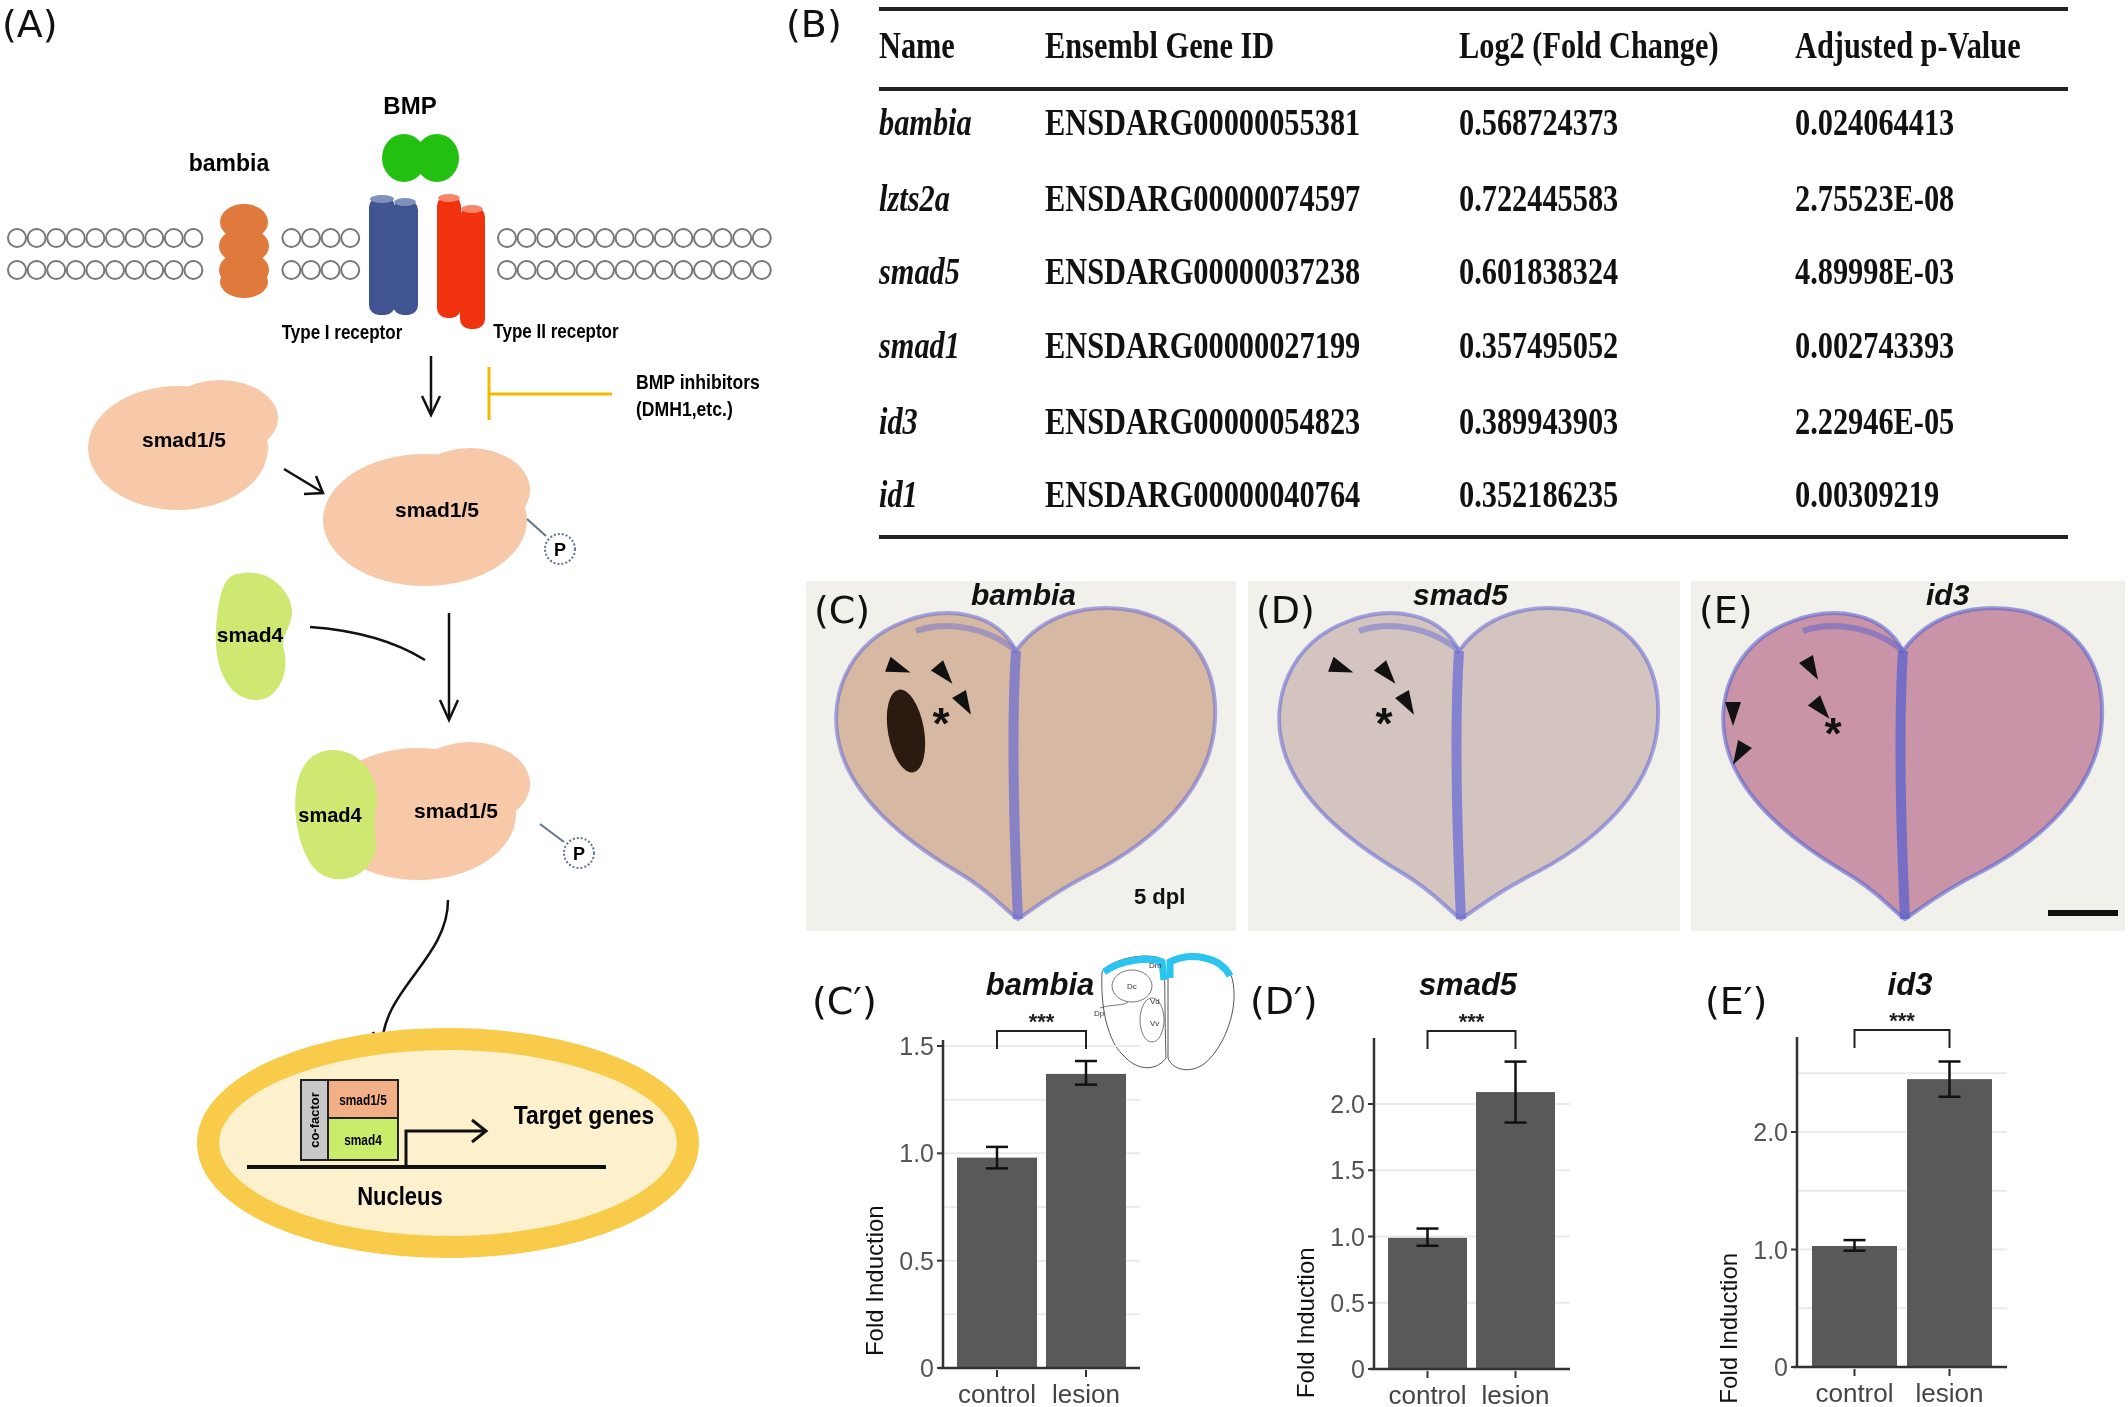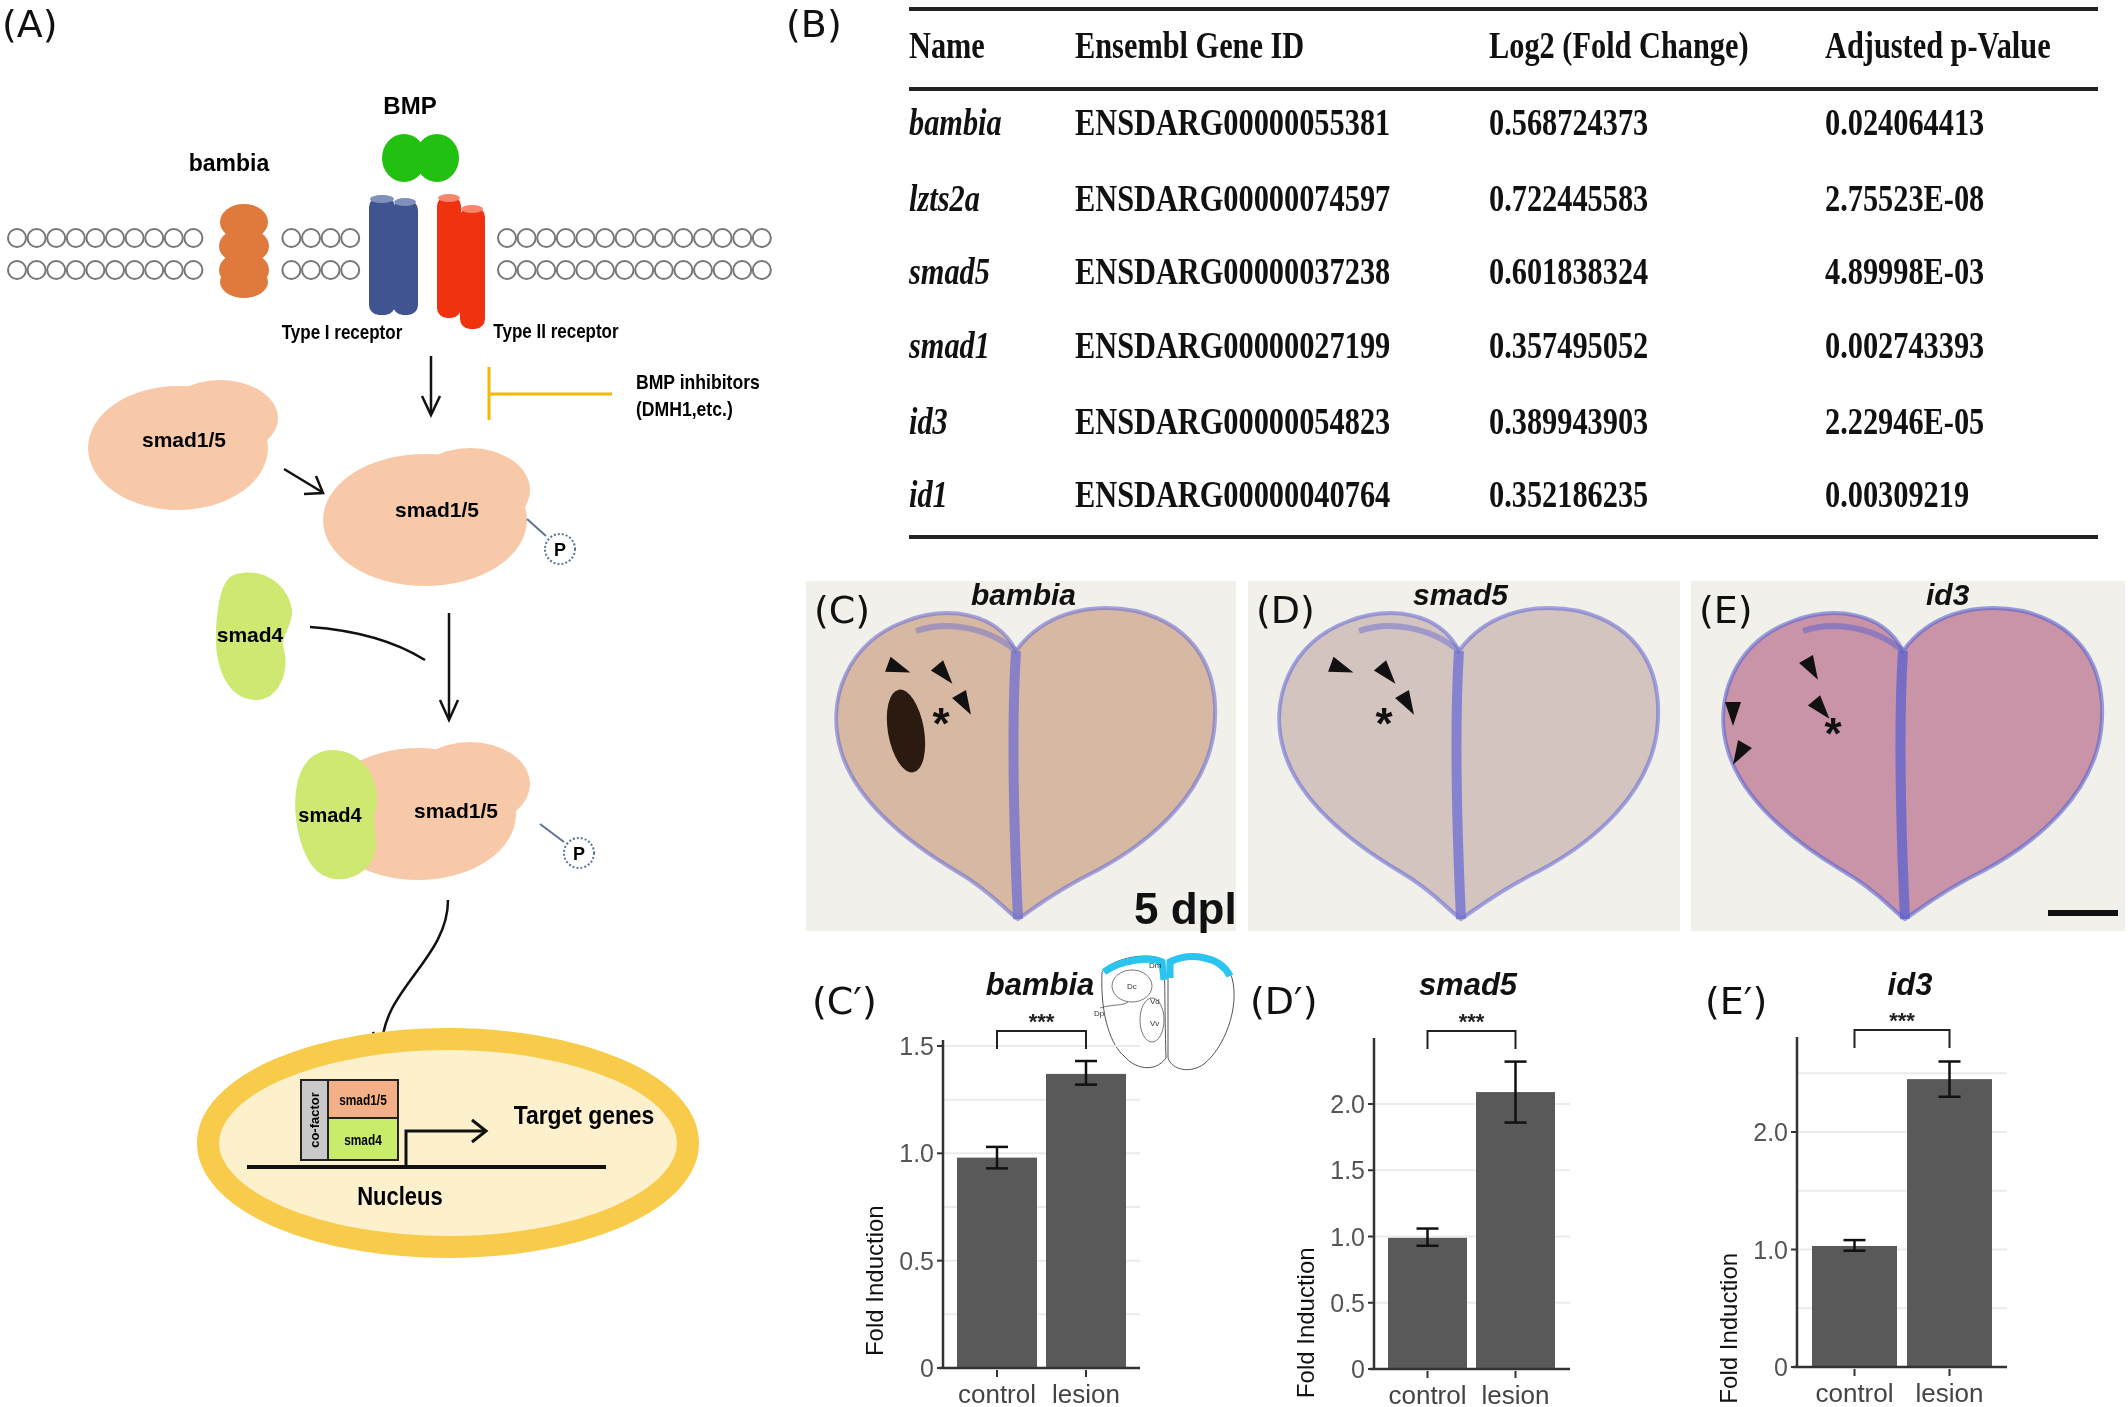--- a/index.html
+++ b/index.html
@@ -1,21 +1,21 @@
 <!DOCTYPE html>
 <html><head>
 <meta charset="utf-8">
 <style>
   html,body{margin:0;padding:0;background:#fff;}
   body{width:2128px;height:1407px;position:relative;overflow:hidden;font-family:"Liberation Sans",sans-serif;color:#111;}
   .abs{position:absolute;}
   .panel-label{position:absolute;font-family:"DejaVu Sans",sans-serif;font-size:38px;font-weight:normal;color:#111;line-height:1;}
   svg text{font-family:"Liberation Sans",sans-serif;}
   
-  #tableB{position:absolute;left:909px;top:7px;width:1189px;height:380px;font-family:"Liberation Serif",serif;}
+  #tableB{position:absolute;left:879px;top:7px;width:1189px;height:380px;font-family:"Liberation Serif",serif;}
   #tableB .rule{position:absolute;left:0;width:100%;background:#222;}
   #tableB .cell{position:absolute;font-size:37px;white-space:nowrap;transform:scaleX(0.82);transform-origin:left center;line-height:1;}
   #tableB .hdr{font-weight:bold;}
   #tableB .name{font-style:italic;font-weight:bold;}
   #tableB .val{font-weight:bold;}
   .micro{position:absolute;overflow:hidden;background:#eeeeea;}
   .micro svg{display:block;}
   .micro-title{position:absolute;font-style:italic;font-weight:bold;font-size:30px;color:#111;}
   .chart-title{position:absolute;font-style:italic;font-weight:bold;font-size:31px;color:#111;transform:translateX(-50%);}
 </style>
@@ -244,21 +244,21 @@
           <polygon points="-8,-14 8,-14 0,10" fill="#111"></polygon>
         </g>
         <g transform="translate(160,125) rotate(-30)">
           <polygon points="-8,-14 8,-14 0,10" fill="#111"></polygon>
         </g>
         <text x="135" y="158" font-size="44" font-weight="bold" text-anchor="middle" fill="#111">*</text>
       </svg>
     </div>
     <div class="panel-label" style="left: 814px; top: 591px;">(C)</div>
     <div class="micro-title" style="left: 971px; top: 578px;">bambia</div>
-    <div style="position: absolute; left: 1134px; top: 884px; font-size: 44px; font-weight: bold;">5 dpl</div>
+    <div style="position: absolute; left: 1134px; top: 884px; font-size: 22px; font-weight: bold;">5 dpl</div>
     <div class="micro" style="left: 1248px; top: 581px; width: 432px; height: 350px;">
       <svg width="432" height="350" viewBox="0 0 430 350">
         <rect x="0" y="0" width="430" height="350" fill="#f1f0ea"></rect>
         <path d="M 210 70 C 190 30 140 25 100 40 C 40 62 20 120 35 170 C 50 220 100 260 150 290 C 185 310 200 330 212 338 C 225 330 245 312 290 290 C 350 258 400 210 408 150 C 415 90 390 45 330 30 C 280 20 235 35 210 70 Z" fill="#d3c4c0" stroke="#6b6ed4" stroke-width="4" stroke-opacity="0.6"></path>
         <path d="M 210 70 C 205 150 208 250 212 338" stroke="#6b6ed4" stroke-width="10" fill="none" stroke-opacity="0.75"></path>
         <path d="M 210 70 C 180 45 140 40 110 50" stroke="#6b6ed4" stroke-width="6" fill="none" stroke-opacity="0.5"></path>
         <g transform="translate(95,88) rotate(-70)">
           <polygon points="-8,-14 8,-14 0,10" fill="#111"></polygon>
         </g>
         <g transform="translate(140,95) rotate(-40)">

